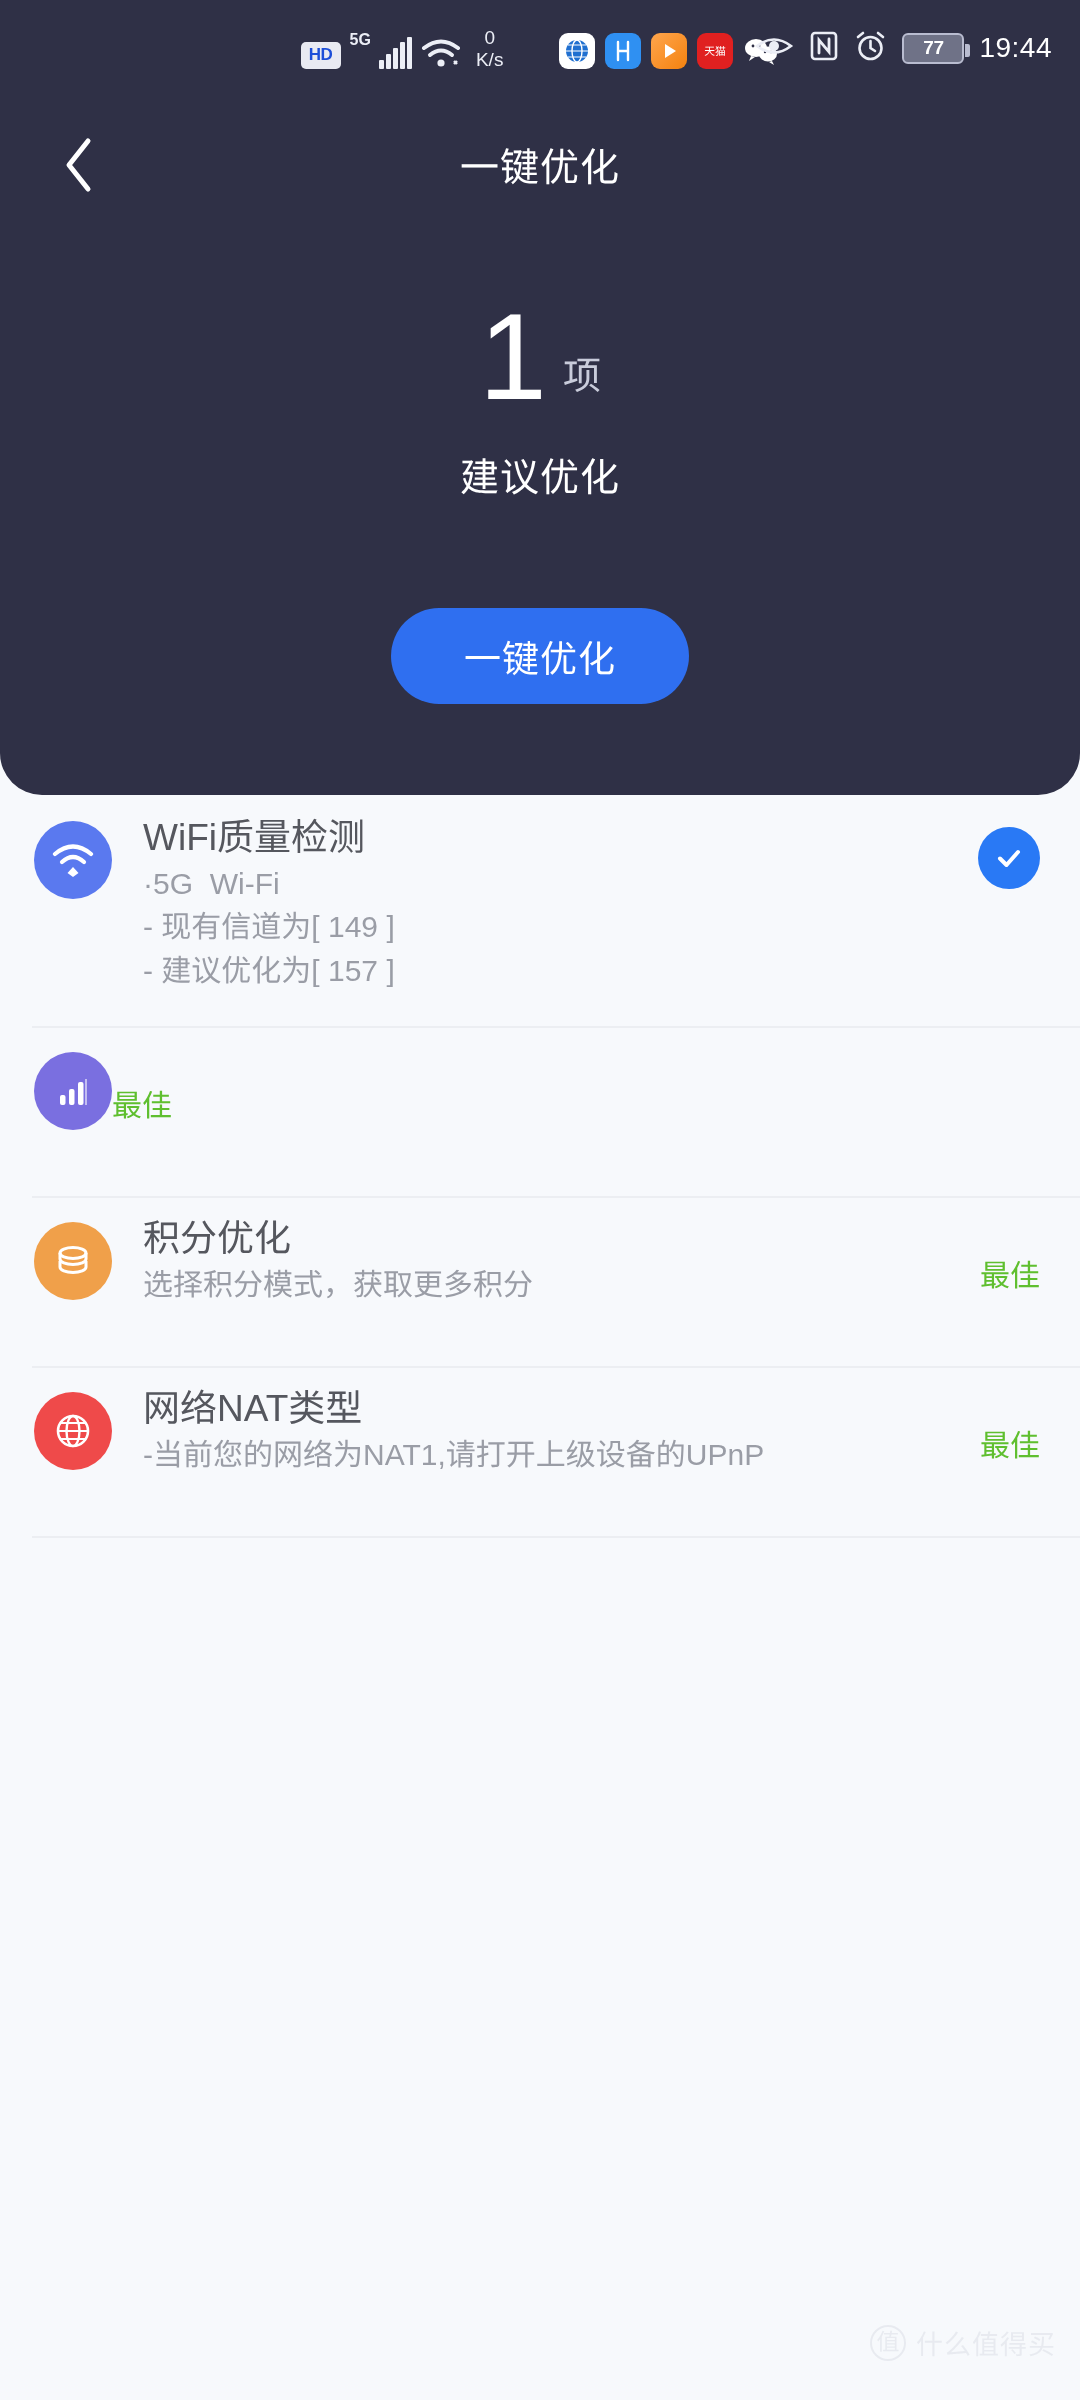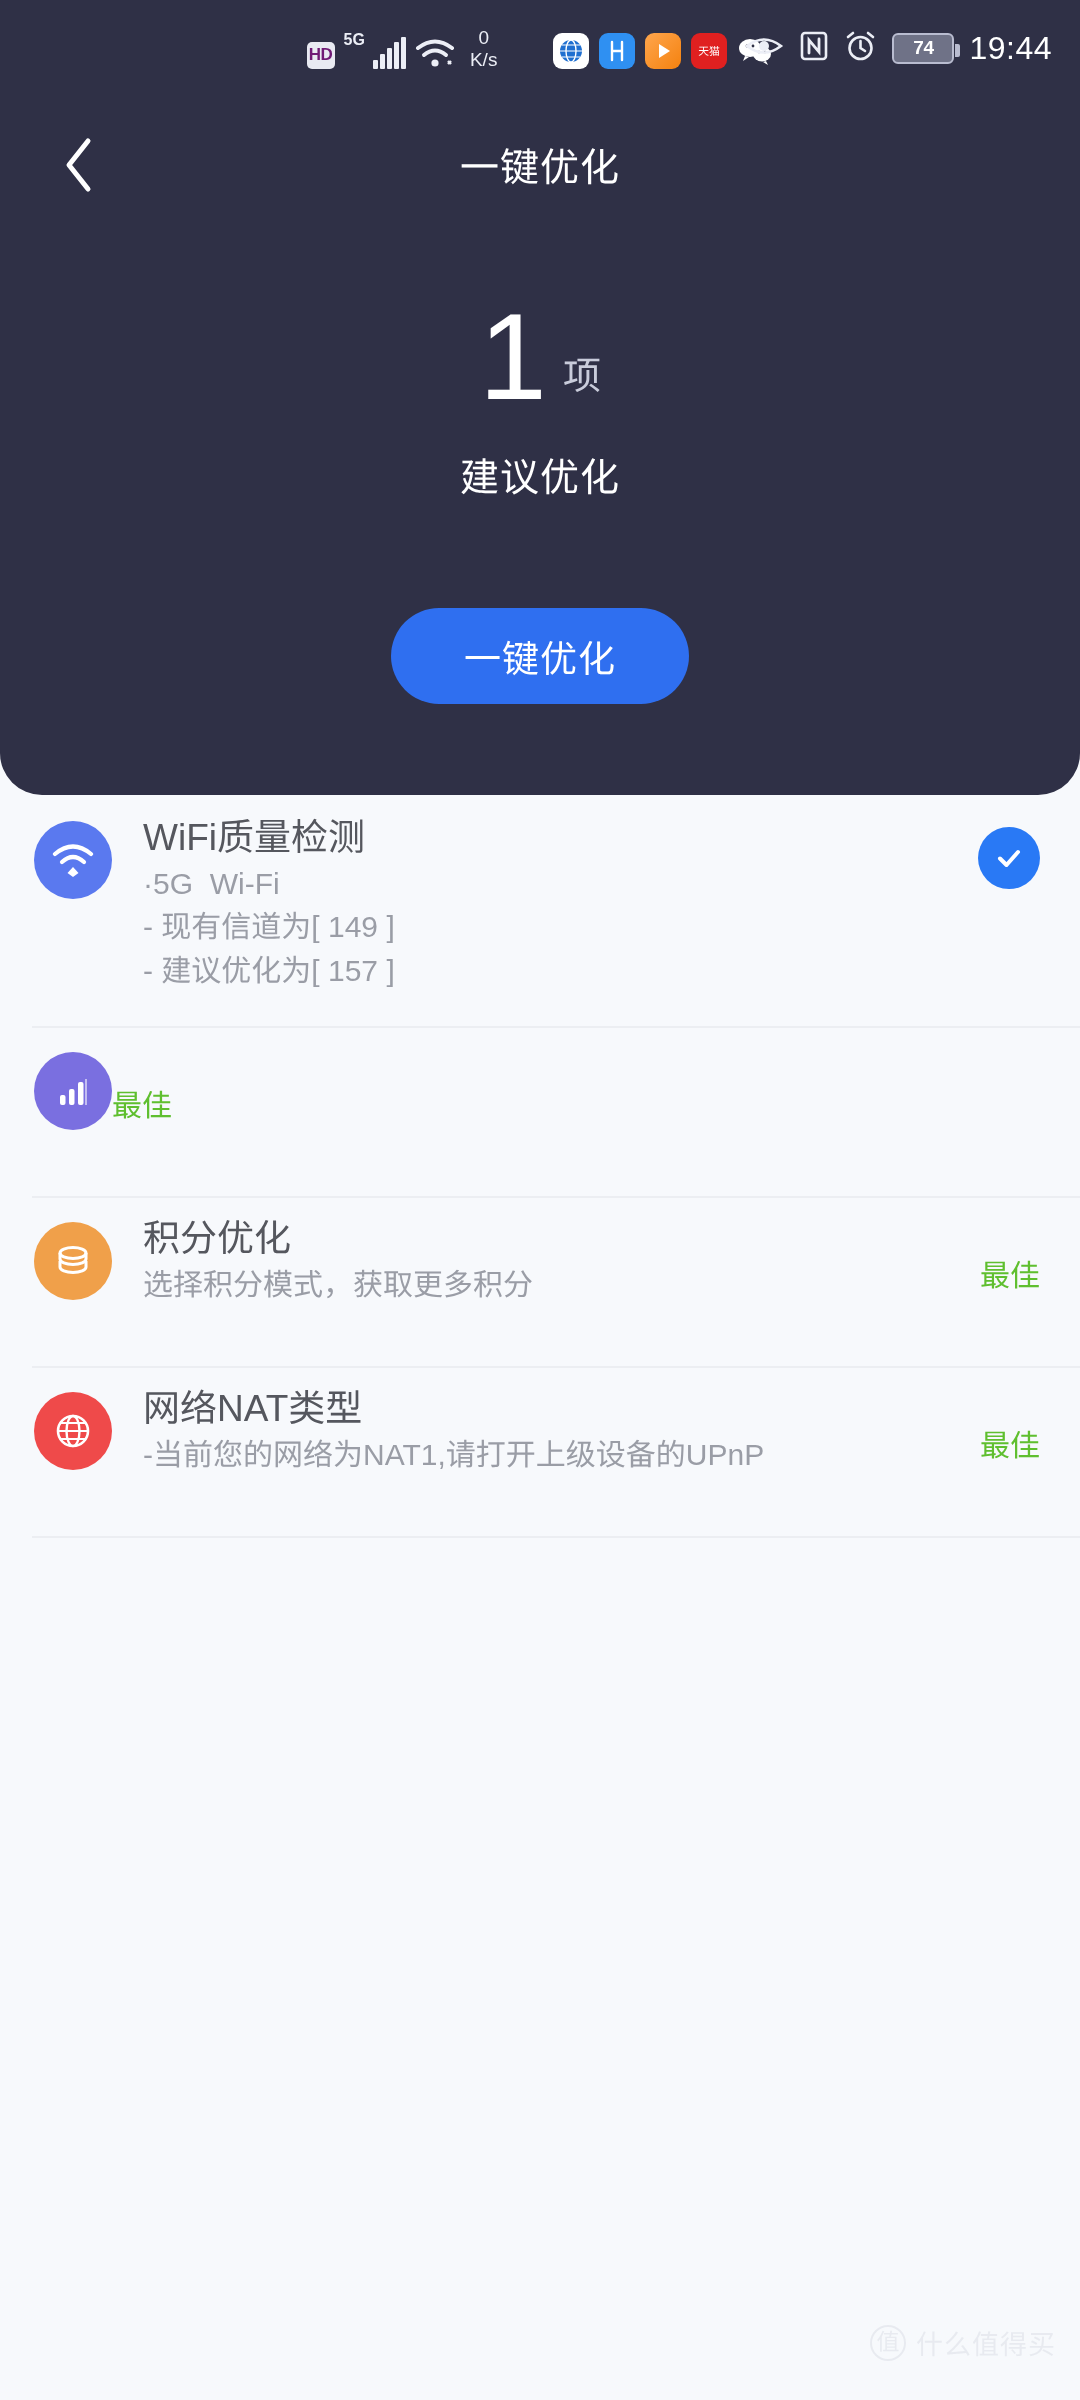--- a/index.html
+++ b/index.html
@@ -23,21 +23,21 @@
     position:absolute; left:0; top:0; width:1080px; height:96px;
     display:flex; align-items:center;
   }
   .sb-left{
     position:absolute; left:0; width:1080px; display:flex; align-items:center;
     justify-content:center; gap:0px;
   }
   .sb-group{ display:flex; align-items:flex-end; gap:9px; }
   .hd-badge{
     display:inline-flex; align-items:center; justify-content:center;
-    width:28px; height:27px; border-radius:5px; background:#e9eaf2; color:#701a75;
+    width:40px; height:27px; border-radius:5px; background:#e9eaf2; color:#1d4ed8;
     font-size:17px; font-weight:bold; letter-spacing:-.5px;
   }
   .net-5g{ display:flex; align-items:flex-end; gap:8px; }
   .net-5g .lbl{ color:#eceef6; font-size:16px; font-weight:bold; line-height:1; margin-bottom:21px;}
   .bars{ display:flex; align-items:flex-end; gap:2px; height:30px; }
   .bars i{ width:5px; background:#eceef6; border-radius:1px; display:block; }
   .bars i:nth-child(1){height:9px;} .bars i:nth-child(2){height:15px;}
   .bars i:nth-child(3){height:21px;} .bars i:nth-child(4){height:27px;}
   .bars i:nth-child(5){height:32px;}
   .wifi-ico{ width:40px; height:31px; position:relative; }
@@ -60,21 +60,21 @@
     display:flex; align-items:center; gap:15px; color:#eceef6;
   }
   .batt{
     width:62px; height:31px; border:2px solid #b9bcd0; border-radius:6px;
     display:flex; align-items:center; justify-content:center; position:relative;
     background:#6f7287;
   }
   .batt:after{ content:""; position:absolute; right:-8px; top:9px; width:5px; height:13px;
     background:#b9bcd0; border-radius:0 2px 2px 0; }
   .batt span{ font-size:19px; color:#ffffff; font-weight:bold; letter-spacing:-.5px;}
-  .sb-time{ font-size:32px; color:#ffffff; letter-spacing:.5px; }
+  .sb-time{ font-size:28px; color:#ffffff; letter-spacing:.5px; }
 
   
   .nav{
     position:absolute; left:0; top:108px; width:1080px; height:112px;
   }
   .nav-back{
     position:absolute; left:42px; top:22px; width:74px; height:74px;
     display:flex; align-items:center; justify-content:center; cursor:pointer;
   }
   .nav-title{
@@ -238,21 +238,21 @@
         </svg>
       </span>
       <span>
         <svg width="33" height="33" viewBox="0 0 33 33">
           <circle cx="16.5" cy="18" r="11" fill="none" stroke="#eceef6" stroke-width="2.6"></circle>
           <path d="M16.5 11 V18 L21 21" stroke="#eceef6" stroke-width="2.6" fill="none" stroke-linecap="round"></path>
           <path d="M4 7 L9 3 M29 7 L24 3" stroke="#eceef6" stroke-width="2.6" fill="none" stroke-linecap="round"></path>
         </svg>
       </span>
       <span class="batt">
-        <span>74</span>
+        <span>77</span>
       </span>
       <span class="sb-time">19:44</span>
     </div>
   </div>
 
   <div class="nav">
     <div class="nav-back">
       <span>
         <svg width="34" height="56" viewBox="0 0 34 56">
           <path d="M26 4 L7 28 L26 52" stroke="#ffffff" stroke-width="5" fill="none" stroke-linecap="round" stroke-linejoin="round"></path>

